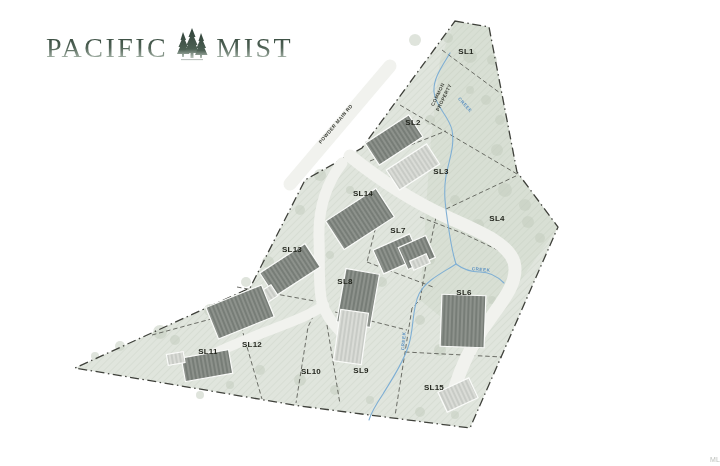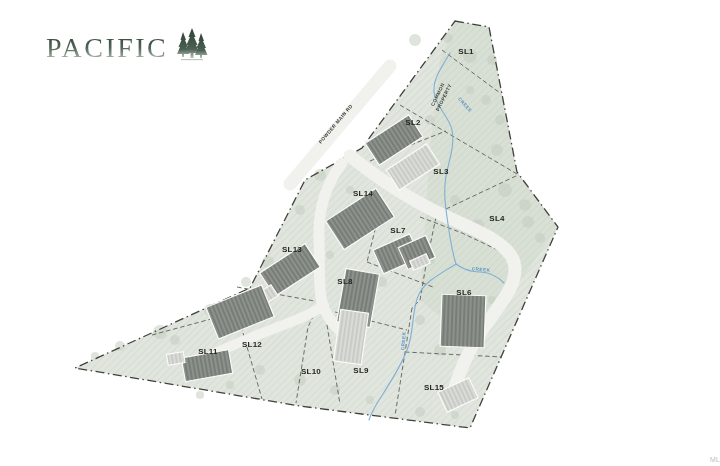--- a/index.html
+++ b/index.html
@@ -49,20 +49,21 @@
           </linearGradient>
         </defs>
         <g fill="url(#treeFade)">
           <path d="M8 6 L11 14 L10 14 L13 21 L11.5 21 L14.5 28 L9 28 L9 31 L7 31 L7 28 L2 28 L5 21 L3.5 21 L6.5 14 L5.5 14 Z"></path>
           <path d="M17 2 L20.5 11 L19 11 L22.5 19 L21 19 L24.5 27 L18.5 27 L18.5 32 L15.5 32 L15.5 27 L9.5 27 L13 19 L11.5 19 L15 11 L13.5 11 Z"></path>
           <path d="M26 7 L29 15 L28 15 L31 22 L29.5 22 L32.5 29 L27 29 L27 32 L25 32 L25 29 L20 29 L23 22 L21.5 22 L24.5 15 L23.5 15 Z"></path>
           <rect x="6" y="33" width="22" height="1.4" opacity="0.35"></rect>
         </g>
       </svg>
     </span>
+    <span class="logo-word">MIST</span>
   </div>
 
   <svg class="map" width="720" height="466" viewBox="0 0 720 466">
     <defs>
       <pattern id="hatch" width="5" height="5" patternUnits="userSpaceOnUse" patternTransform="rotate(45)">
         <line x1="0" y1="0" x2="0" y2="5" stroke="#a7b4a2" stroke-width="1" opacity="0.33"></line>
       </pattern>
       <pattern id="roofDark" width="4" height="4" patternUnits="userSpaceOnUse">
         <rect width="4" height="4" fill="#8d928c"></rect>
         <line x1="1" y1="0" x2="1" y2="4" stroke="#6e746e" stroke-width="1.4"></line>

